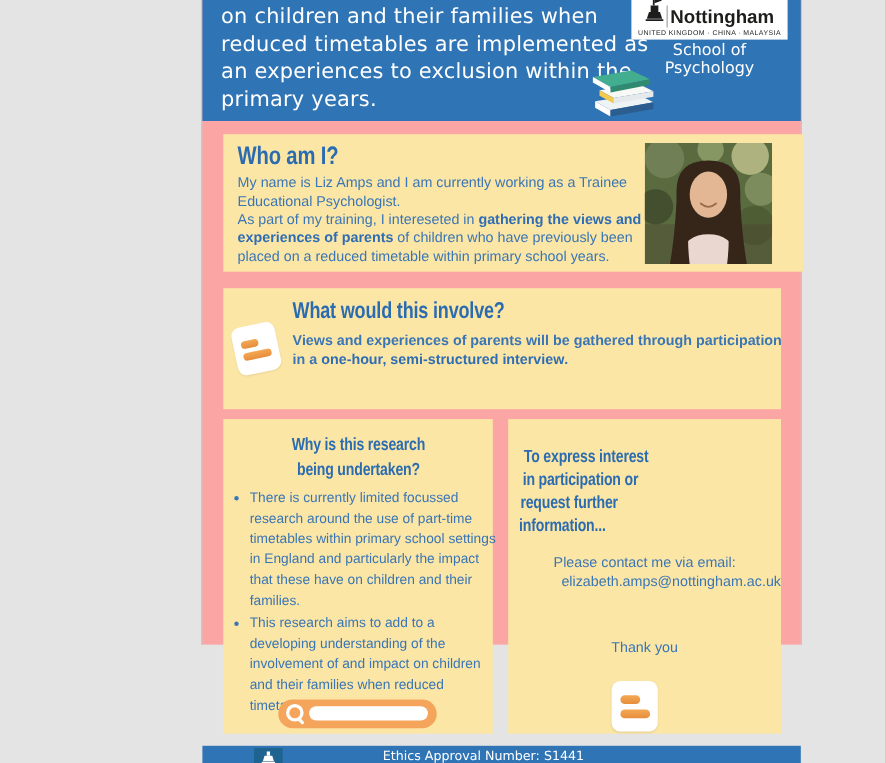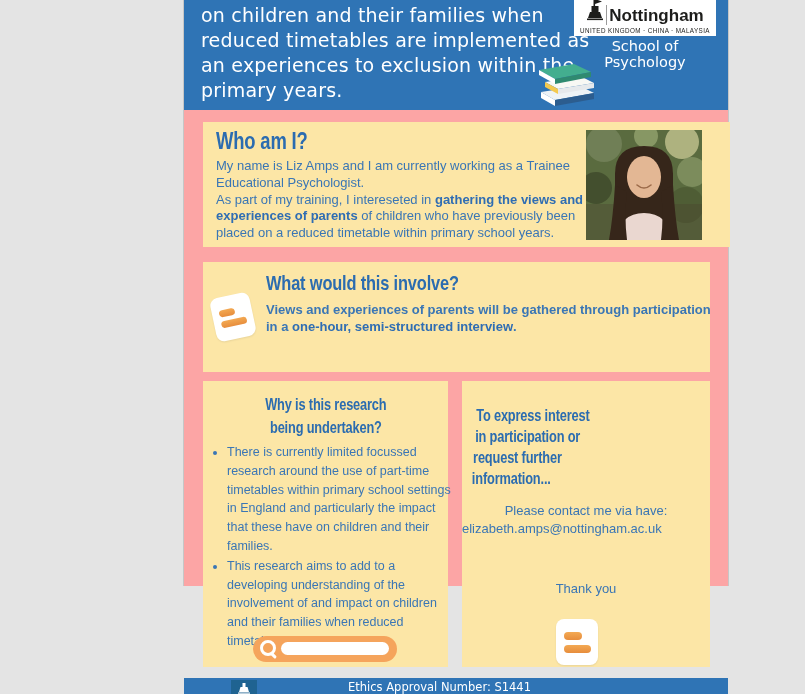--- a/index.html
+++ b/index.html
@@ -53,21 +53,21 @@
   .bullets{position:absolute;left:6px;top:62px;width:228px;margin:0;padding:0 0 0 18px;
     color:#3a76b5;font-size:12.5px;line-height:18.8px;}
   .bullets li{margin-bottom:1px;}
   .search-pill{position:absolute;left:50px;top:255px;width:144px;height:26px;border-radius:13px;background:#f5a45c;}
   .magnifier{position:absolute;left:7px;top:4px;width:10px;height:10px;border:3px solid #ffffff;border-radius:50%;}
   .magnifier-handle{position:absolute;left:19px;top:16px;width:3px;height:7px;background:#ffffff;border-radius:2px;transform:rotate(-45deg);}
   .search-field{position:absolute;left:28px;top:6px;width:108px;height:13px;background:#ffffff;border-radius:7px;}
   
   .express-heading{position:absolute;left:0;top:24px;width:248px;font-size:16px;line-height:21px;}
   .contact-label{position:absolute;left:0;top:122px;width:248px;text-align:center;}
-  .email-text{position:absolute;left:0;top:140px;width:248px;text-align:left;}
+  .email-text{position:absolute;left:0;top:140px;width:248px;text-align:right;}
   .thanks-text{position:absolute;left:0;top:200px;width:248px;text-align:center;}
   .note-straight{position:absolute;left:94px;top:238px;width:42px;height:46px;border-radius:8px;}
   .note-straight .bar1{width:18px;height:8px;margin:13px 0 5px 8px;}
   .note-straight .bar2{width:27px;height:8px;margin-left:8px;}
   
   .footer-bar{position:absolute;left:0;top:678px;width:544px;height:16px;background:#2f74b5;overflow:hidden;}
   .footer-logo{position:absolute;left:47px;top:2px;width:26px;height:14px;background:#1f6391;
     display:flex;align-items:flex-end;justify-content:center;}
   .ethics-text{position:absolute;left:164px;top:2px;width:260px;color:#ffffff;
     font-family:"DejaVu Sans",sans-serif;font-size:11.5px;white-space:nowrap;}
@@ -173,21 +173,21 @@
     </div>
   </div>
 
   <div class="panel p-express">
     <div class="express-heading">
       <span class="h-cond centered">To express interest</span><br>
       <span class="h-cond centered">in participation or</span><br>
       <span class="h-cond centered">request further</span><br>
       <span class="h-cond centered">information...</span>
     </div>
-    <div class="contact-label body-text">Please contact me via have:</div>
+    <div class="contact-label body-text">Please contact me via email:</div>
     <div class="email-text body-text">elizabeth.amps@nottingham.ac.uk</div>
     <div class="thanks-text body-text">Thank you</div>
     <div class="note-icon note-straight">
       <span class="bar bar1"></span>
         <span class="bar bar2"></span>
     </div>
   </div>
 
   <div class="footer-bar">
     <div class="footer-logo">

